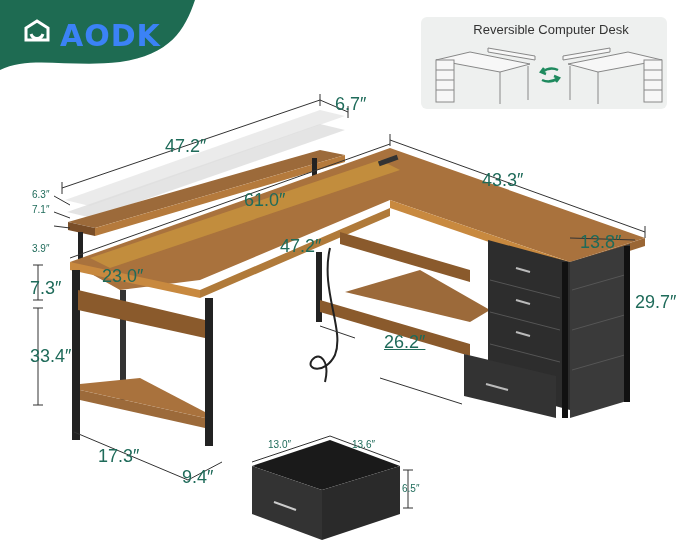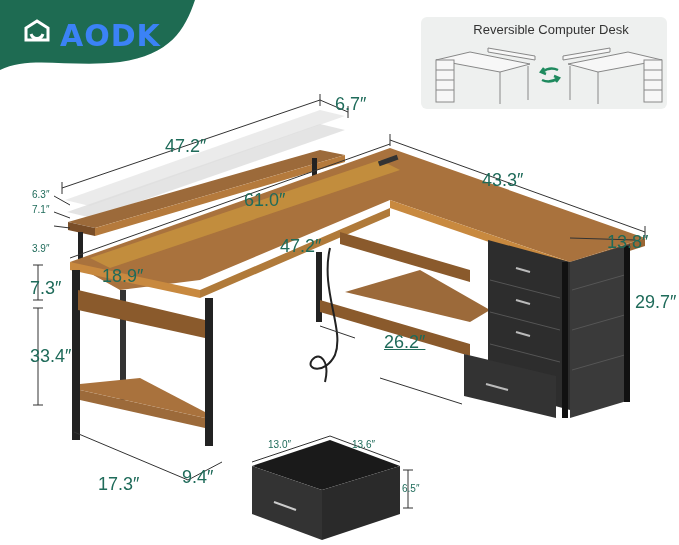--- a/index.html
+++ b/index.html
@@ -150,24 +150,24 @@
   <div class="rev-title">Reversible Computer Desk</div>
 
   <div class="dim" style="left:165px;top:136px;">47.2″</div>
   <div class="dim" style="left:335px;top:94px;">6.7″</div>
   <div class="dim small" style="left:32px;top:189px;">6.3″</div>
   <div class="dim small" style="left:32px;top:204px;">7.1″</div>
   <div class="dim small" style="left:32px;top:219px;margin-top:24px;">3.9″</div>
   <div class="dim" style="left:212px;top:190px;margin-left:32px;">61.0″</div>
   <div class="dim" style="left:280px;top:236px;">47.2″</div>
   <div class="dim" style="left:482px;top:170px;">43.3″</div>
-  <div class="dim" style="left:580px;top:232px;margin-left:27px;">13.8″</div>
+  <div class="dim" style="left:580px;top:232px;">13.8″</div>
   <div class="dim" style="left:635px;top:292px;">29.7″</div>
-  <div class="dim" style="left:102px;top:266px;">18.9″</div>
+  <div class="dim" style="left:102px;top:266px;">23.0″</div>
   <div class="dim" style="left:30px;top:278px;">7.3″</div>
   <div class="dim" style="left:30px;top:346px;">33.4″</div>
-  <div class="dim" style="left:98px;top:446px;margin-top:28px;">17.3″</div>
+  <div class="dim" style="left:98px;top:446px;">17.3″</div>
   <div class="dim" style="left:182px;top:455px;margin-top:12px;">9.4″</div>
   <div class="dim" style="left:384px;top:332px;text-decoration:underline;">26.2″</div>
   <div class="dim small" style="left:268px;top:439px;">13.0″</div>
   <div class="dim small" style="left:352px;top:439px;">13.6″</div>
   <div class="dim small" style="left:402px;top:483px;">6.5″</div>
 </div>
 
 </body></html>

